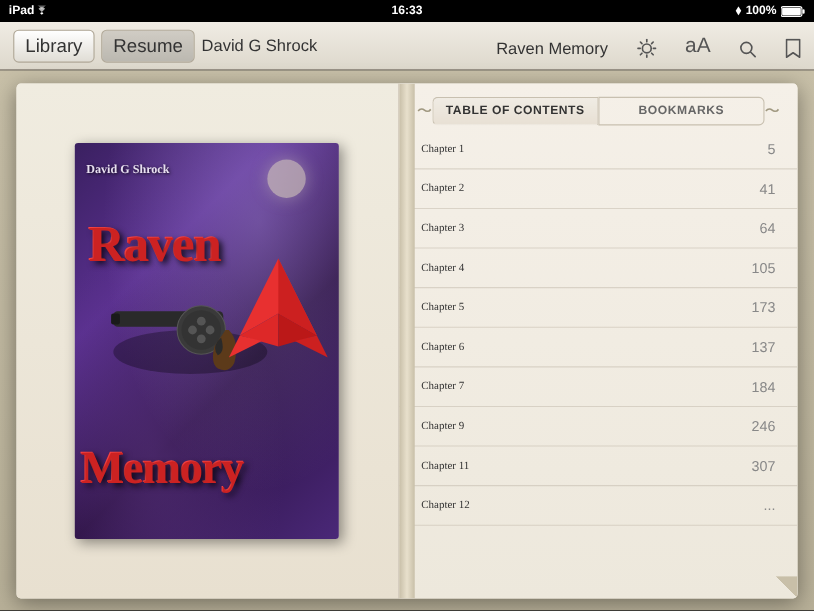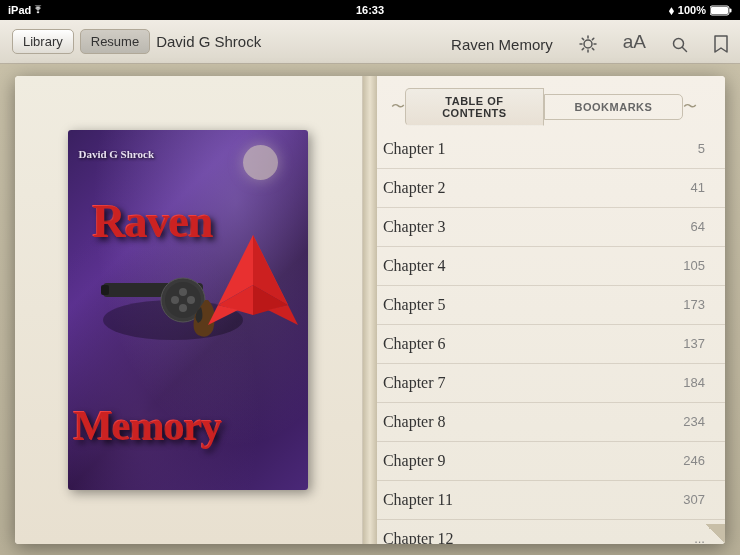--- a/index.html
+++ b/index.html
@@ -41,21 +41,21 @@
     }
     #nav-bar .nav-left { display: flex; align-items: center; gap: 6px; }
     #nav-bar .nav-title { font-size: 15px; color: #333; font-weight: 500; }
     #nav-bar .nav-right { display: flex; align-items: flex-end; gap: 26px; }
 
     .nav-btn {
       background: linear-gradient(180deg, #fff 0%, #e0ddd5 100%);
       border: 1px solid #b0a898;
       border-radius: 5px;
       padding: 4px 10px;
-      font-size: 13px;
+      font-size: 17px;
       color: #333;
       cursor: pointer;
     }
     .nav-btn.active {
       background: linear-gradient(180deg, #d0ccc4 0%, #bbb8b0 100%);
     }
 
     
     #main {
       width: 740px;
@@ -138,21 +138,21 @@
       color: #e8e0f0;
       font-size: 11px;
       font-weight: 600;
       font-family: Georgia, serif;
       text-shadow: 1px 1px 3px rgba(0,0,0,0.8);
     }
 
     #book-cover .title-raven {
       position: absolute;
       top: 65px;
-      left: 24px;
+      left: 12px;
       font-size: 46px;
       font-weight: 900;
       font-family: Georgia, serif;
       color: #cc2222;
       text-shadow: 3px 3px 6px rgba(0,0,0,0.8), -1px -1px 0 #ff4444;
       letter-spacing: -1px;
     }
 
     #book-cover .title-memory {
       position: absolute;
@@ -182,21 +182,21 @@
       background: linear-gradient(180deg, #f5f0e8 0%, #ede8dc 100%);
       display: flex;
       flex-direction: column;
       padding: 0;
     }
 
     
     #toc-tabs {
       display: flex;
       align-items: center;
-      padding: 12px 28px 0;
+      padding: 12px 16px 0;
       gap: 0;
       position: relative;
     }
 
     #toc-tabs::before, #toc-tabs::after {
       content: '〜';
       color: #a09880;
       font-size: 14px;
     }
 
@@ -231,21 +231,21 @@
     .chapter-item {
       display: flex;
       align-items: center;
       justify-content: space-between;
       padding: 10px 20px;
       border-bottom: 1px solid rgba(180,170,155,0.4);
       cursor: pointer;
     }
 
     .chapter-name {
-      font-size: 16px;
+      font-size: 10px;
       color: #333;
       font-family: Georgia, serif;
     }
 
     .chapter-page {
       font-size: 13px;
       color: #888;
     }
 
     
@@ -391,24 +391,20 @@
           </div>
           <div class="chapter-item">
             <span class="chapter-name">Chapter 6</span>
             <span class="chapter-page">137</span>
           </div>
           <div class="chapter-item">
             <span class="chapter-name">Chapter 7</span>
             <span class="chapter-page">184</span>
           </div>
           <div class="chapter-item">
-            <span class="chapter-name">Chapter 8</span>
-            <span class="chapter-page">234</span>
-          </div>
-          <div class="chapter-item">
             <span class="chapter-name">Chapter 9</span>
             <span class="chapter-page">246</span>
           </div>
           <div class="chapter-item">
             <span class="chapter-name">Chapter 11</span>
             <span class="chapter-page">307</span>
           </div>
           <div class="chapter-item">
             <span class="chapter-name">Chapter 12</span>
             <span class="chapter-page">...</span>

